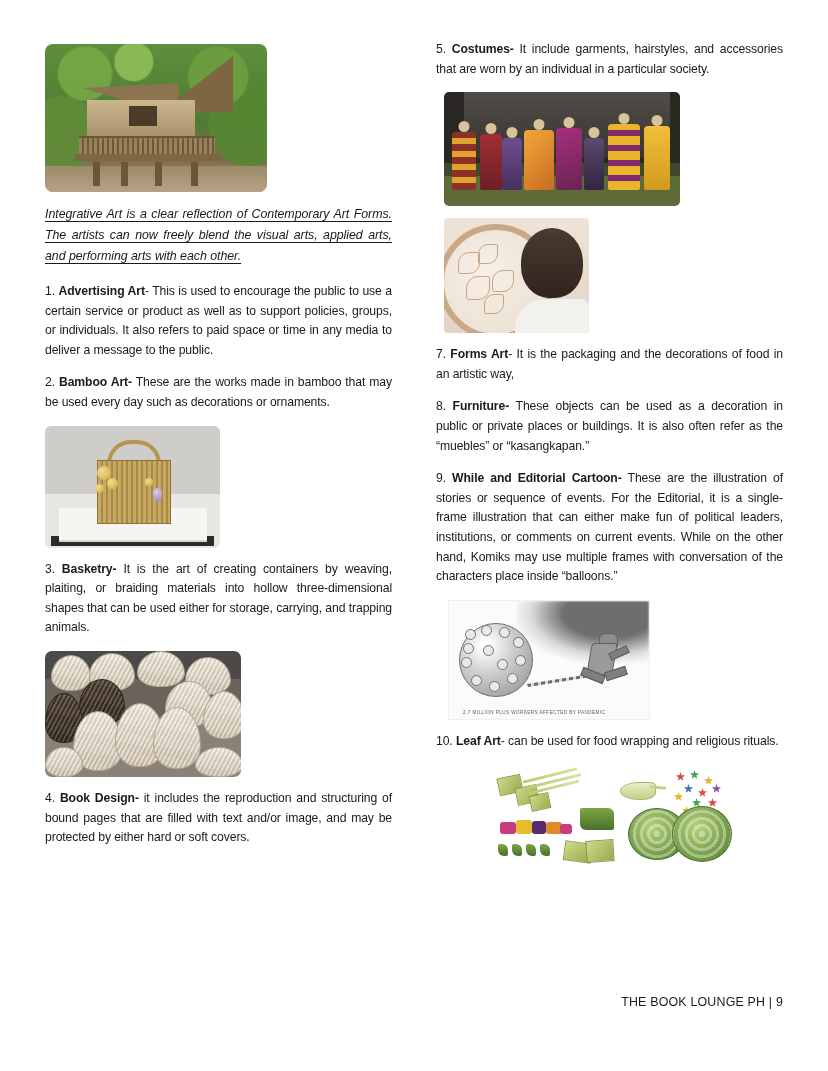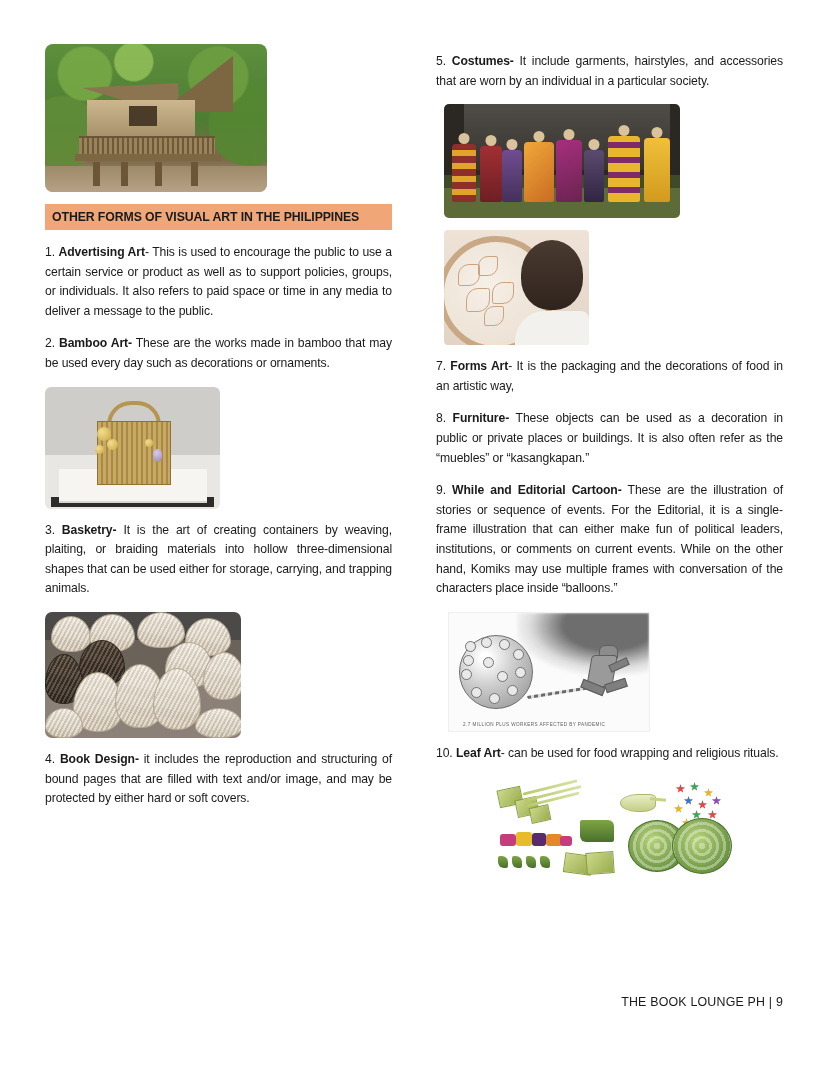--- a/index.html
+++ b/index.html
@@ -25,21 +25,21 @@
     left: 45px;
     top: 40px;
     width: 738px;
     display: flex;
     gap: 44px;
   }
   .col {
     width: 347px;
   }
   p.body {
-    margin: 12px 0 13px 0;
+    margin: 0 0 13px 0;
     font-size: 12.2px;
     line-height: 19.6px;
     text-align: justify;
     text-justify: inter-word;
     letter-spacing: -0.1px;
   }
   p.body b { font-weight: bold; }
 
   .intro {
     margin: 0 0 15px 0;
@@ -366,22 +366,22 @@
         <div class="house-win"></div>
         <div class="house-deck"></div>
         <div class="house-floor"></div>
         <div class="house-ground"></div>
         <div class="house-post" style="left:48px;"></div>
         <div class="house-post" style="left:76px;"></div>
         <div class="house-post" style="left:110px;"></div>
         <div class="house-post" style="left:146px;"></div>
       </div>
 
-
-      <div class="banner">OTHER FORMS OF VISUAL ART IN THE PHILIPPINES</div>
+      <p class="intro">Integrative Art is a clear reflection of Contemporary Art Forms. The artists can now freely blend the visual arts, applied arts, and performing arts with each other.</p>
+
 
       <p class="body">
         <span>1.</span>
         <b>Advertising Art</b><span>- This is used to encourage the public to use a certain service or product as well as to support policies, groups, or individuals. It also refers to paid space or time in any media to deliver a message to the public.</span>
       </p>
 
       <p class="body">
         <span>2.</span>
         <b>Bamboo Art-</b><span> These are the works made in bamboo that may be used every day such as decorations or ornaments.</span>
       </p>

